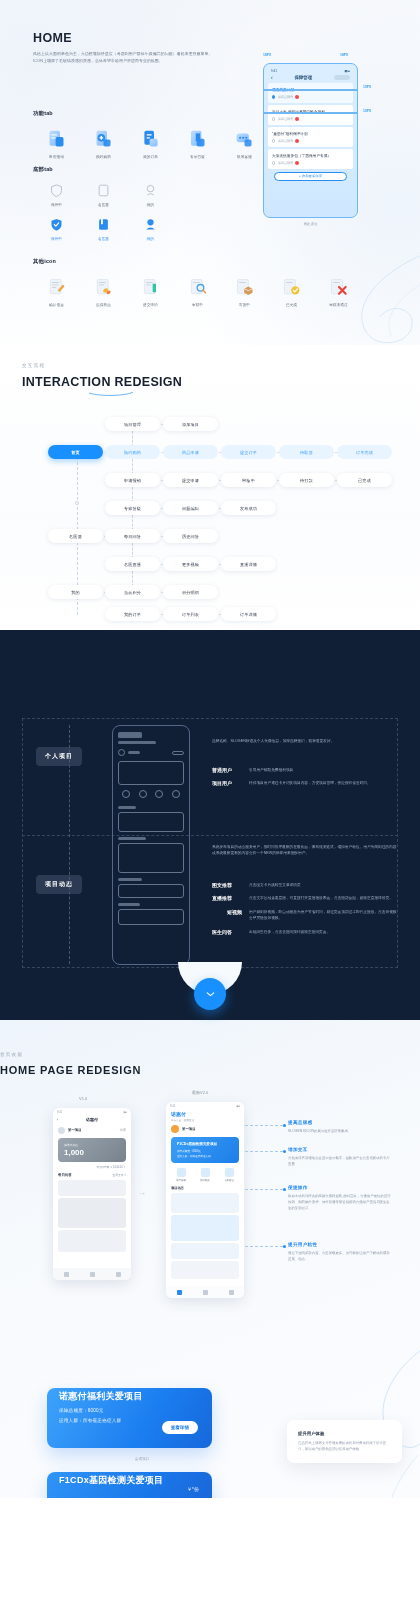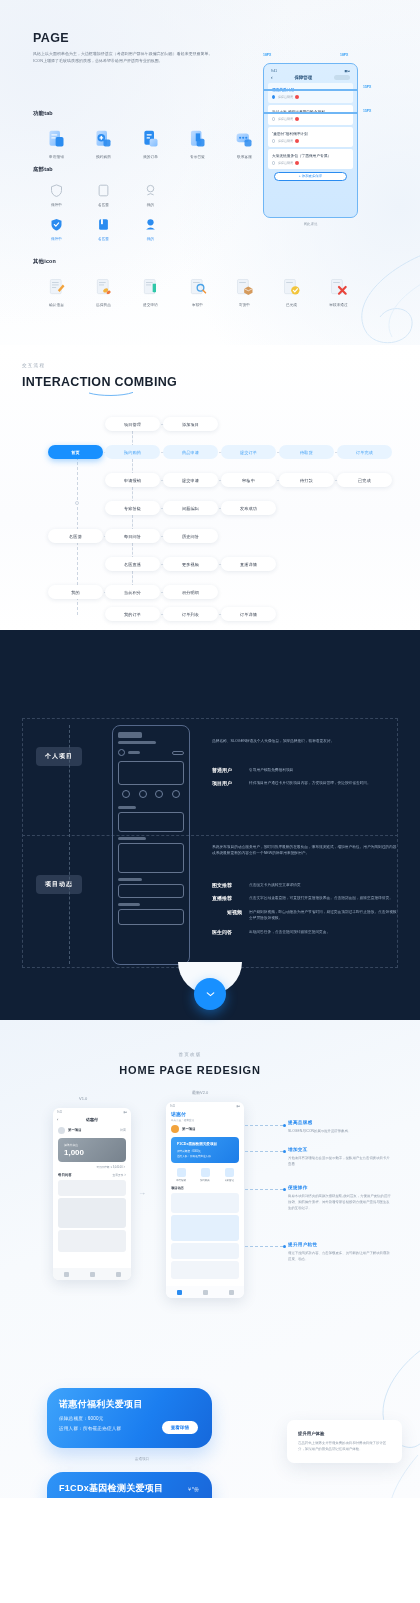--- a/index.html
+++ b/index.html
@@ -129,41 +129,41 @@
                  border-radius:50%; background:#1890ff; display:flex;
                  align-items:center; justify-content:center;
                  box-shadow:0 4px 12px rgba(24,144,255,.45); z-index:5; }
   .notch { position:absolute; left:178px; top:962px; width:64px; height:32px;
            background:#f7fafd; border-radius:0 0 40px 40px; z-index:4; }
 
   
   .sec-home { position:relative; width:420px; height:478px;
               background:linear-gradient(160deg,#eef4fb 0%, #f7fafd 40%, #fbfcfe 100%);
               overflow:hidden; }
-  .home-head { position:absolute; width:380px; top:32px; text-align:center; }
+  .home-head { position:absolute; width:380px; top:32px; text-align:left; }
   .home-head .bigtitle { margin-top:7px; font-size:11px; letter-spacing:.8px; }
   .ver-lab { position:absolute; font-size:4px; color:#8b98a7; }
 
   .mini {
     position:absolute; border-radius:6px; background:#fff; overflow:hidden;
     box-shadow:0 4px 14px rgba(36,62,99,.13);
   }
   .mini .bar { display:flex; justify-content:space-between; font-size:2.6px;
                color:#8a96a4; padding:2.5px 4px 1px; }
   .arrow-mid { position:absolute; left:140px; top:1190px; font-size:8px; color:#b7c3d1; }
 
   .anno { position:absolute; width:104px; }
   .anno .t { font-size:4.6px; font-weight:700; color:#2b8cf0; letter-spacing:.3px; }
   .anno .d { margin-top:3px; font-size:3.4px; line-height:6px; color:#8995a5; }
   .anno-dot { position:absolute; width:3px;height:3px;border-radius:50%;
               background:#2b8cf0; }
   .anno-line { position:absolute; height:0; border-top:1px dashed #a9c9e8; }
 
   
-  .promo { position:absolute; border-radius:16px; color:#fff; padding:10px 12px;
+  .promo { position:absolute; border-radius:8px; color:#fff; padding:2px 12px;
            box-shadow:0 8px 18px rgba(24,119,242,.22); overflow:hidden; }
   .promo h4 { font-size:9px; font-weight:700; letter-spacing:.3px; }
   .promo .li { margin-top:5px; font-size:4.6px; letter-spacing:.2px; opacity:.95; }
   .promo .btn { position:absolute; right:14px; bottom:14px; background:#fff;
                 color:#1b7ef0; font-size:4.6px; font-weight:700;
                 padding:4px 9px; border-radius:9px; }
   .promo .tagr { position:absolute; right:13px; top:14px; font-size:5px; opacity:.9; }
   .promo-cap { position:absolute; font-size:3.6px; color:#9aa6b4; text-align:center;
                width:190px; }
   .glass { position:absolute; right:18px; top:1406px; width:115px;
@@ -179,21 +179,21 @@
 
 <div class="page">
 
   <section class="sec-icon">
     <svg class="swirl-a" viewBox="0 0 130 120">
       <path d="M125 5 C80 20 40 55 55 85 C65 105 100 100 102 80 C104 62 80 58 70 72" fill="none" stroke="#bcd9f2" stroke-width="1"></path>
       <path d="M128 30 C95 45 70 70 82 92" fill="none" stroke="#cfe4f6" stroke-width=".8"></path>
     </svg>
 
     <div class="icon-head">
-      <div class="h-title">PAGE</div>
+      <div class="h-title">HOME</div>
     </div>
     <p class="icon-para">风格上以大面积单色为主，大边框增加舒适度（考虑到用户群体年级偏高的问题）看起来更舒服简单。ICON上增添了毛玻璃质感的质感，总体希望带给用户舒适而专业的氛围。</p>
 
     <div class="grp grp-func">
       <span class="sub-label">功能tab</span>
       <div class="grp-row">
         <div class="cell">
           <div class="gl">
             <svg class="fi" viewBox="0 0 24 24">
               <defs>
@@ -453,21 +453,21 @@
     <span class="mk" style="left:340px; top:53px;">18PX</span>
     <span class="mk" style="left:363px; top:85px;">15PX</span>
     <span class="mk" style="left:363px; top:109px;">15PX</span>
     <div class="guide-h" style="left:264px; top:89px; width:93px;"></div>
     <div class="guide-h" style="left:264px; top:112px; width:93px;"></div>
   </section>
 
   <section class="sec-flow">
     <div class="flow-head">
       <div class="kicker">交互流程</div>
-      <div class="bigtitle">INTERACTION COMBING</div>
+      <div class="bigtitle">INTERACTION REDESIGN</div>
     </div>
     <svg class="underline" viewBox="0 0 46 5">
       <path d="M1 2 C12 5.4 34 5.4 45 1.4" fill="none" stroke="#6fb6f5" stroke-width="1"></path>
     </svg>
 
     <div class="flowzone">
 
       <div class="dash-v" style="left:55px; top:30px; height:168px;"></div>
       <div class="dot-o" style="left:53px; top:38px;"></div>
       <div class="dot-o" style="left:53px; top:84px;"></div>

